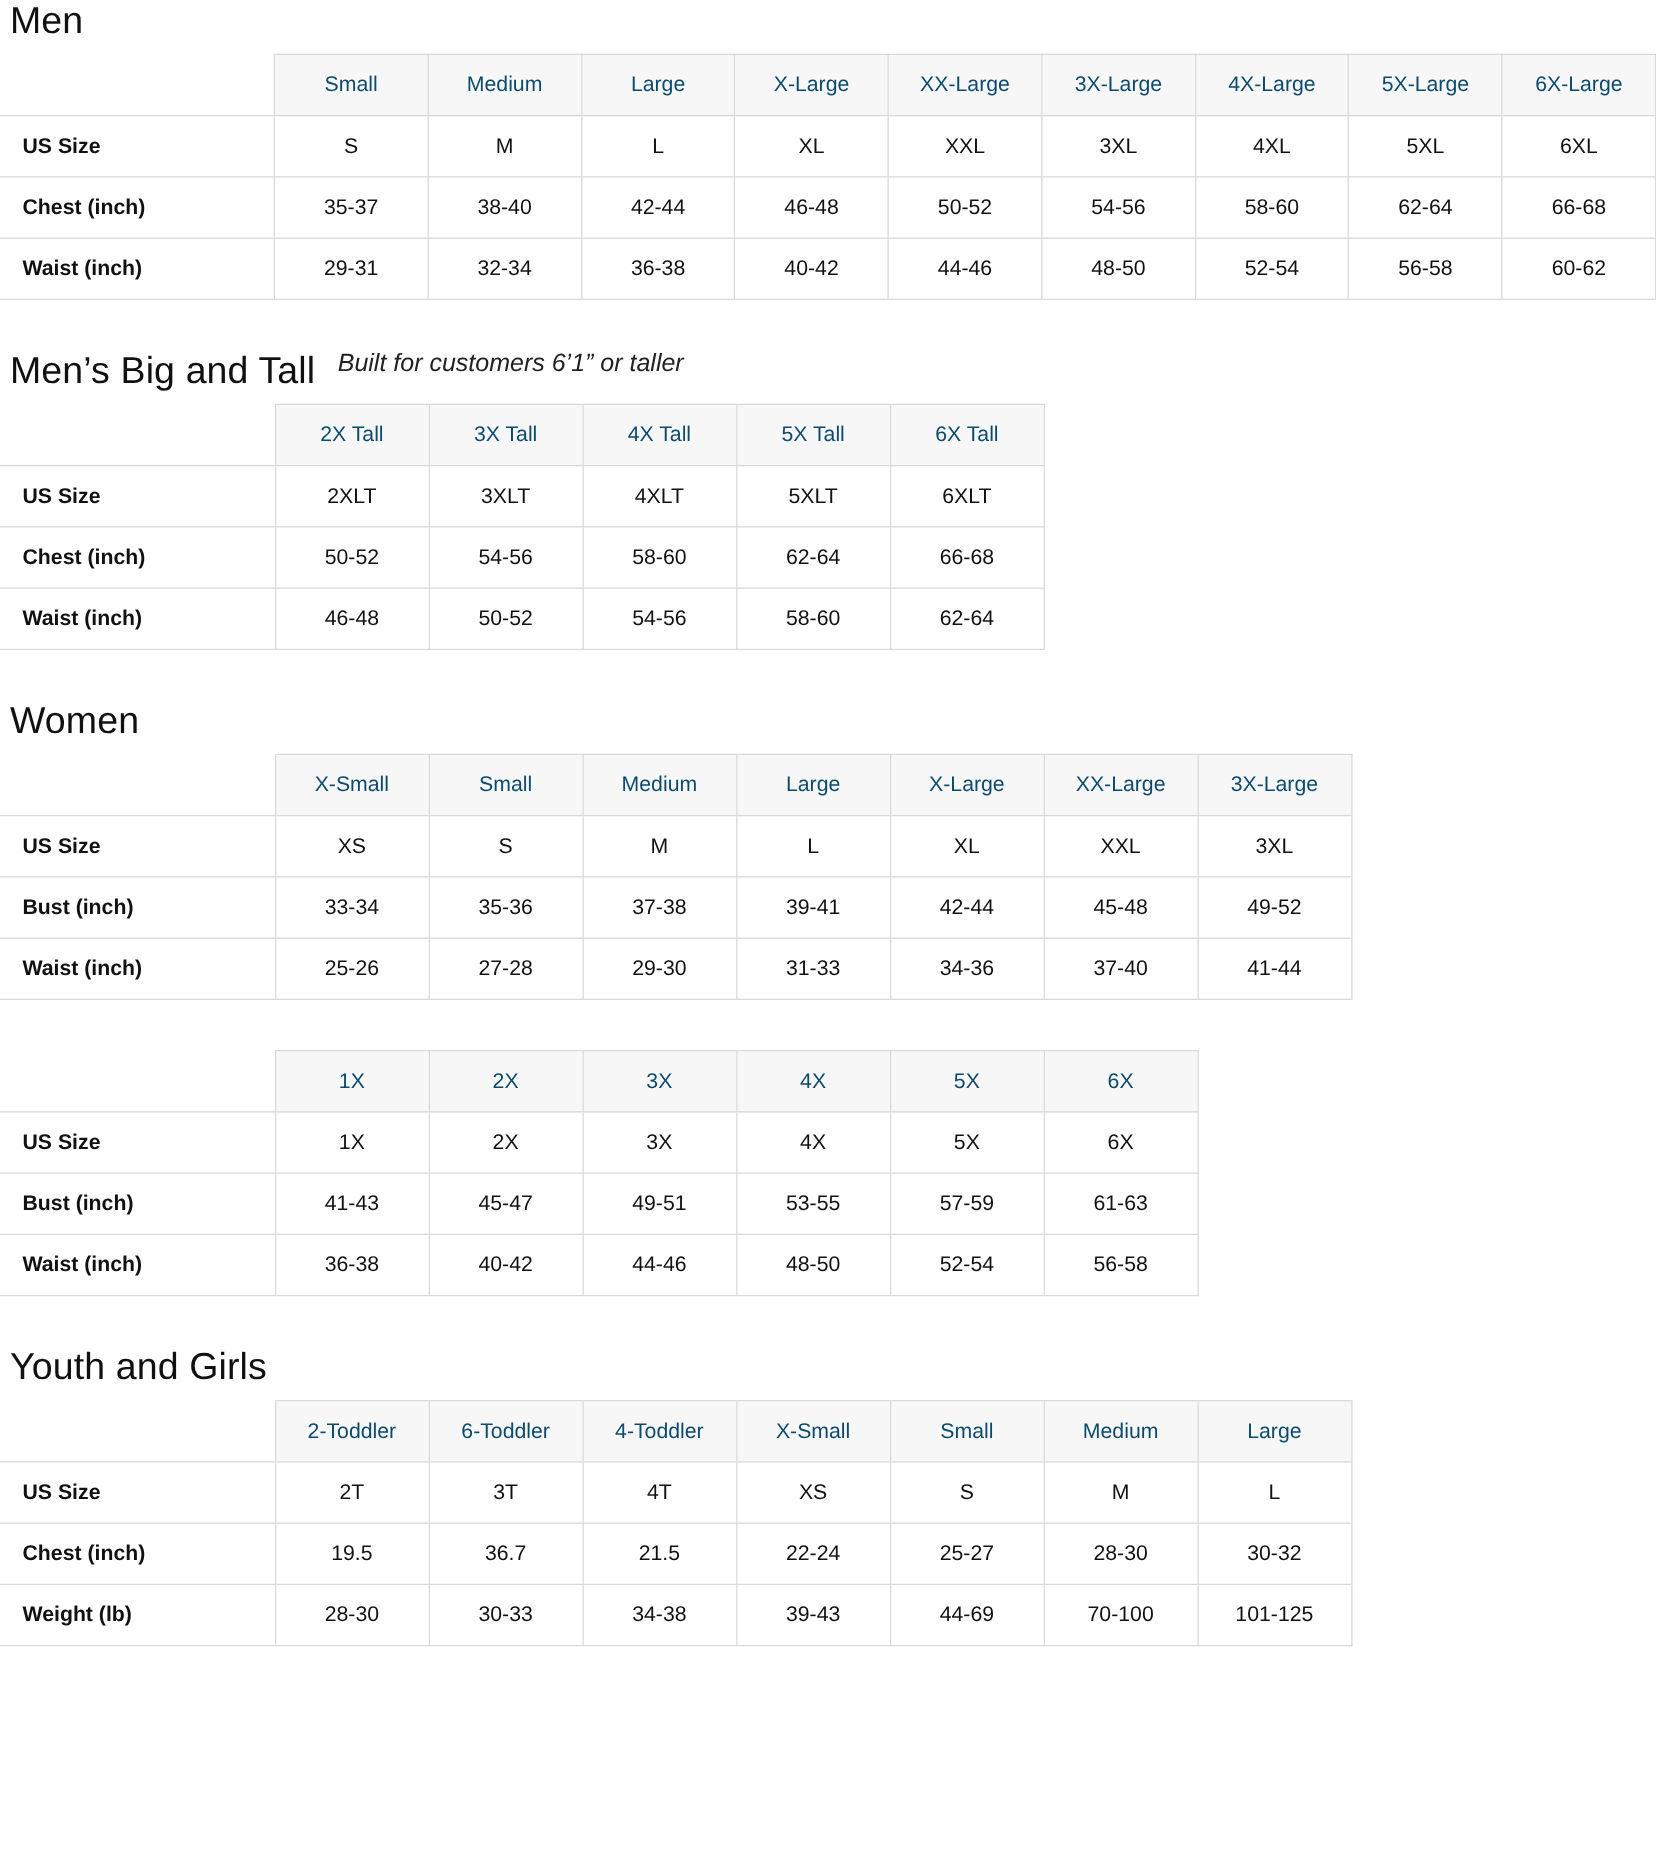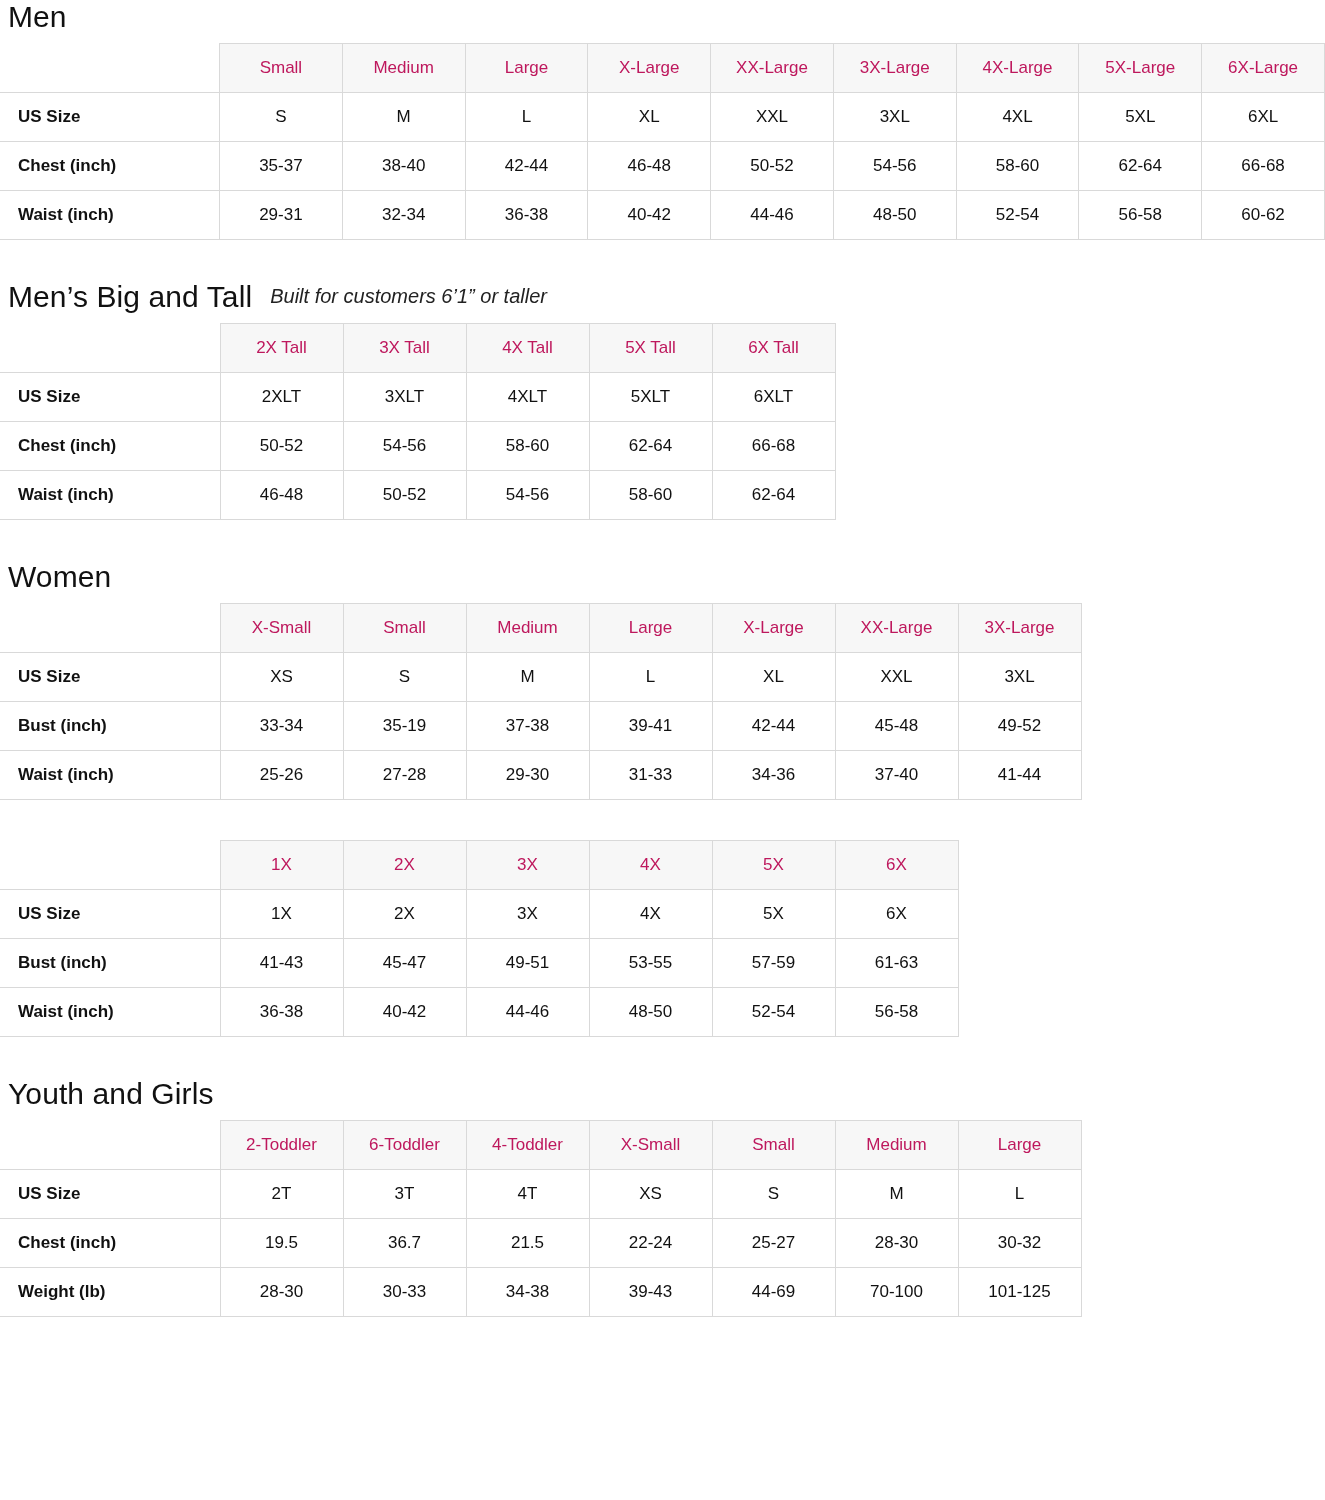--- a/index.html
+++ b/index.html
@@ -17,21 +17,21 @@
   .page {
     width: 1325px;
     padding: 0 0 10px 0;
     box-sizing: border-box;
   }
   .section {
     margin: 0 0 40px 0;
   }
   .section-head {
     display: flex;
-    align-items: center;
+    align-items: flex-start;
     gap: 18px;
     padding: 0 0 10px 8px;
   }
   .section-title {
     font-size: 30px;
     font-weight: 400;
     color: #111111;
     letter-spacing: 0.1px;
     line-height: 1.1;
   }
@@ -52,21 +52,21 @@
     font-weight: 400;
     font-size: 17px;
     color: #111111;
     text-align: center;
     vertical-align: middle;
     padding: 0 4px;
   }
   table.size-table thead th {
     background: #f7f7f7;
     font-weight: 400;
-    color: #be185d;
+    color: #0c4a6e;
   }
   table.size-table thead th.corner {
     background: #ffffff;
     border-left: none;
     border-top: none;
   }
   table.size-table tbody th.rowlabel {
     background: #ffffff;
     text-align: left;
     font-weight: 700;
@@ -211,21 +211,21 @@
               <td class="col-data">S</td>
               <td class="col-data">M</td>
               <td class="col-data">L</td>
               <td class="col-data">XL</td>
               <td class="col-data">XXL</td>
               <td class="col-data">3XL</td>
             </tr>
             <tr>
               <th class="rowlabel col-label">Bust (inch)</th>
               <td class="col-data">33-34</td>
-              <td class="col-data">35-19</td>
+              <td class="col-data">35-36</td>
               <td class="col-data">37-38</td>
               <td class="col-data">39-41</td>
               <td class="col-data">42-44</td>
               <td class="col-data">45-48</td>
               <td class="col-data">49-52</td>
             </tr>
             <tr>
               <th class="rowlabel col-label">Waist (inch)</th>
               <td class="col-data">25-26</td>
               <td class="col-data">27-28</td>

